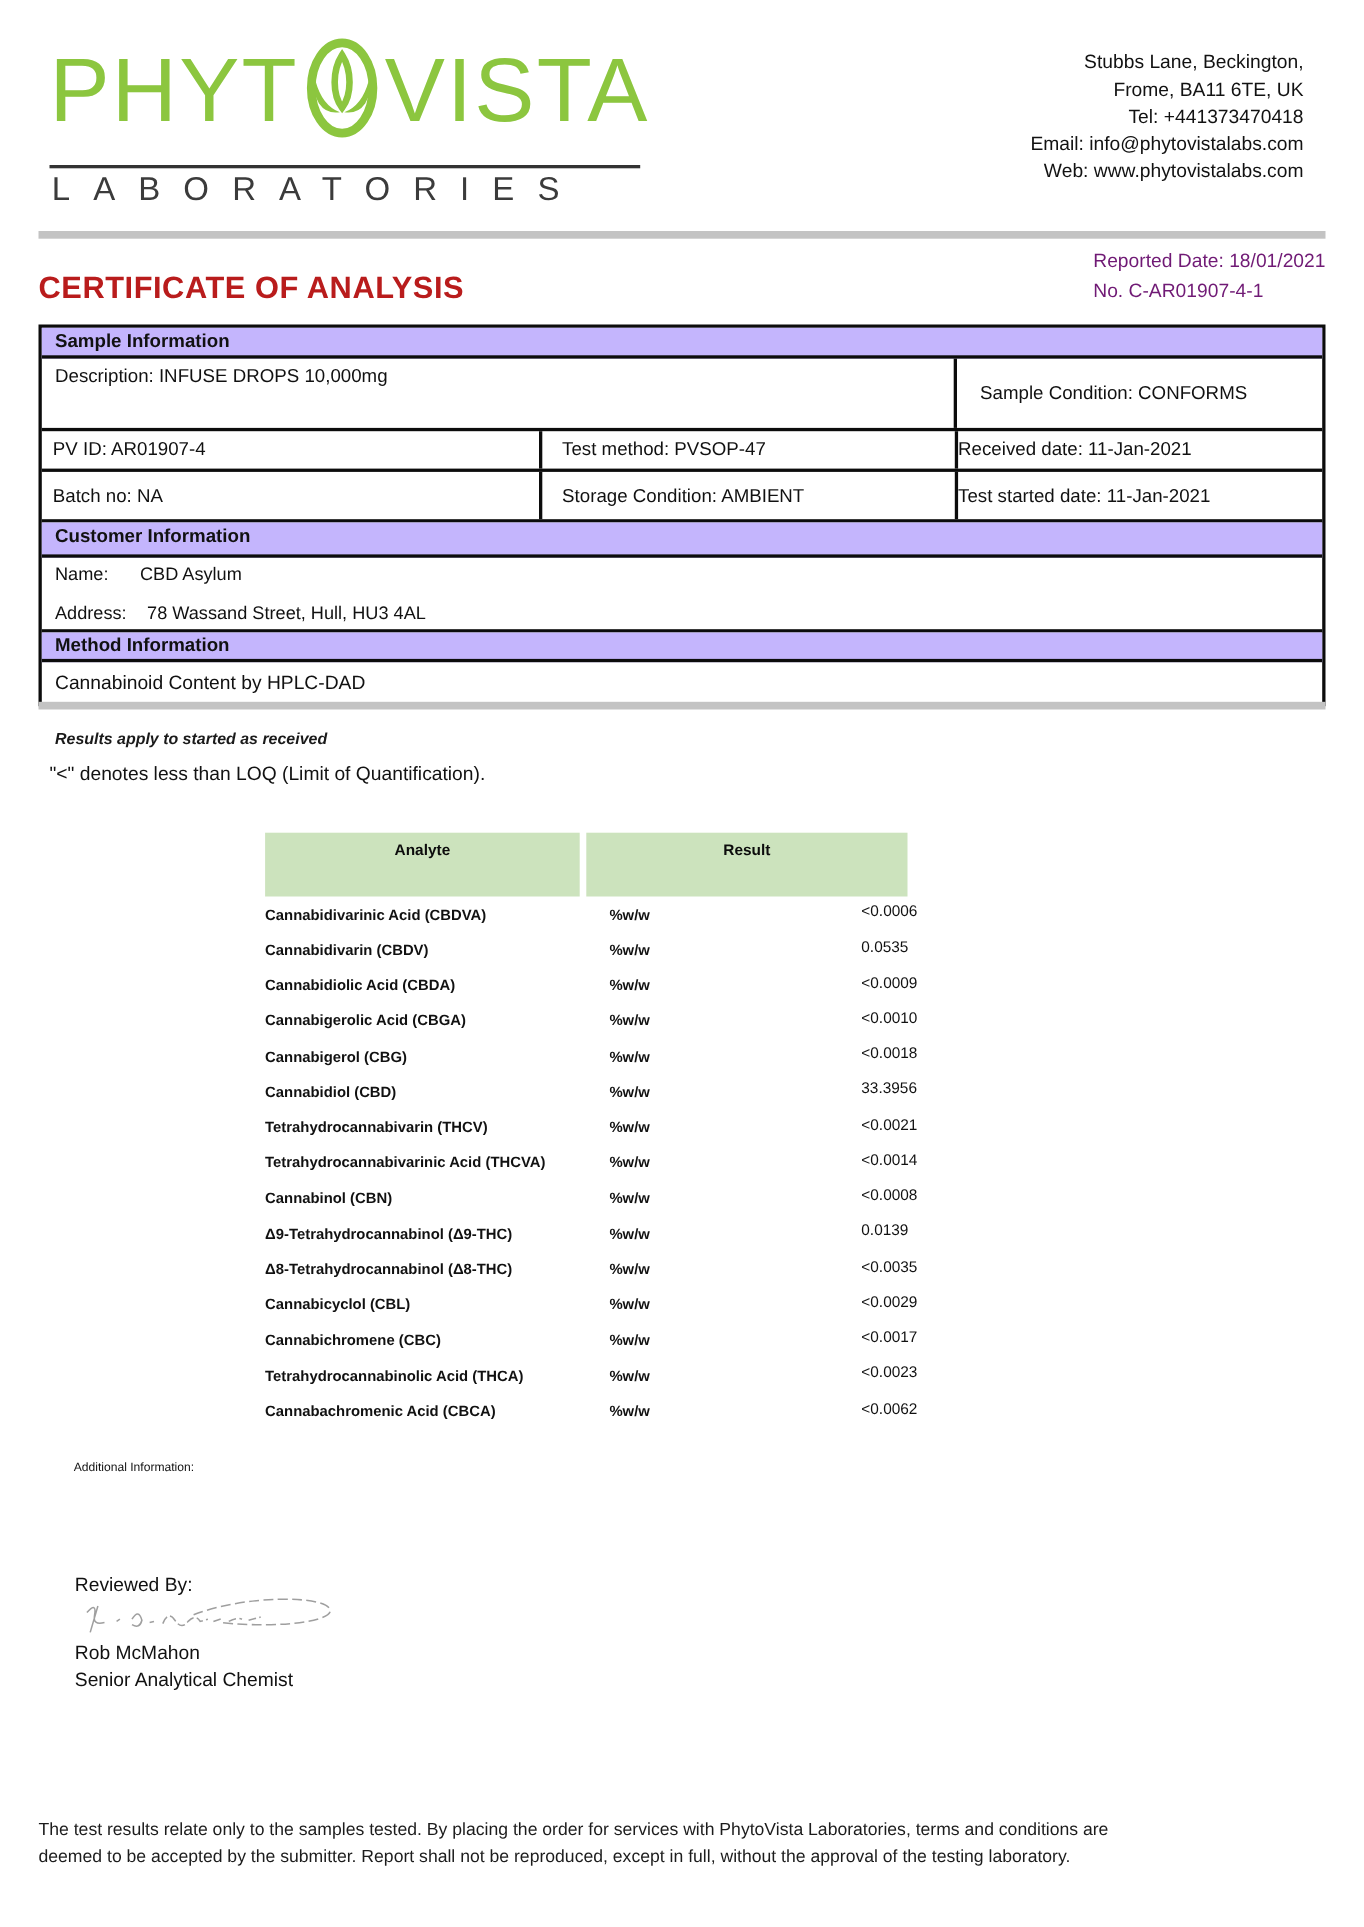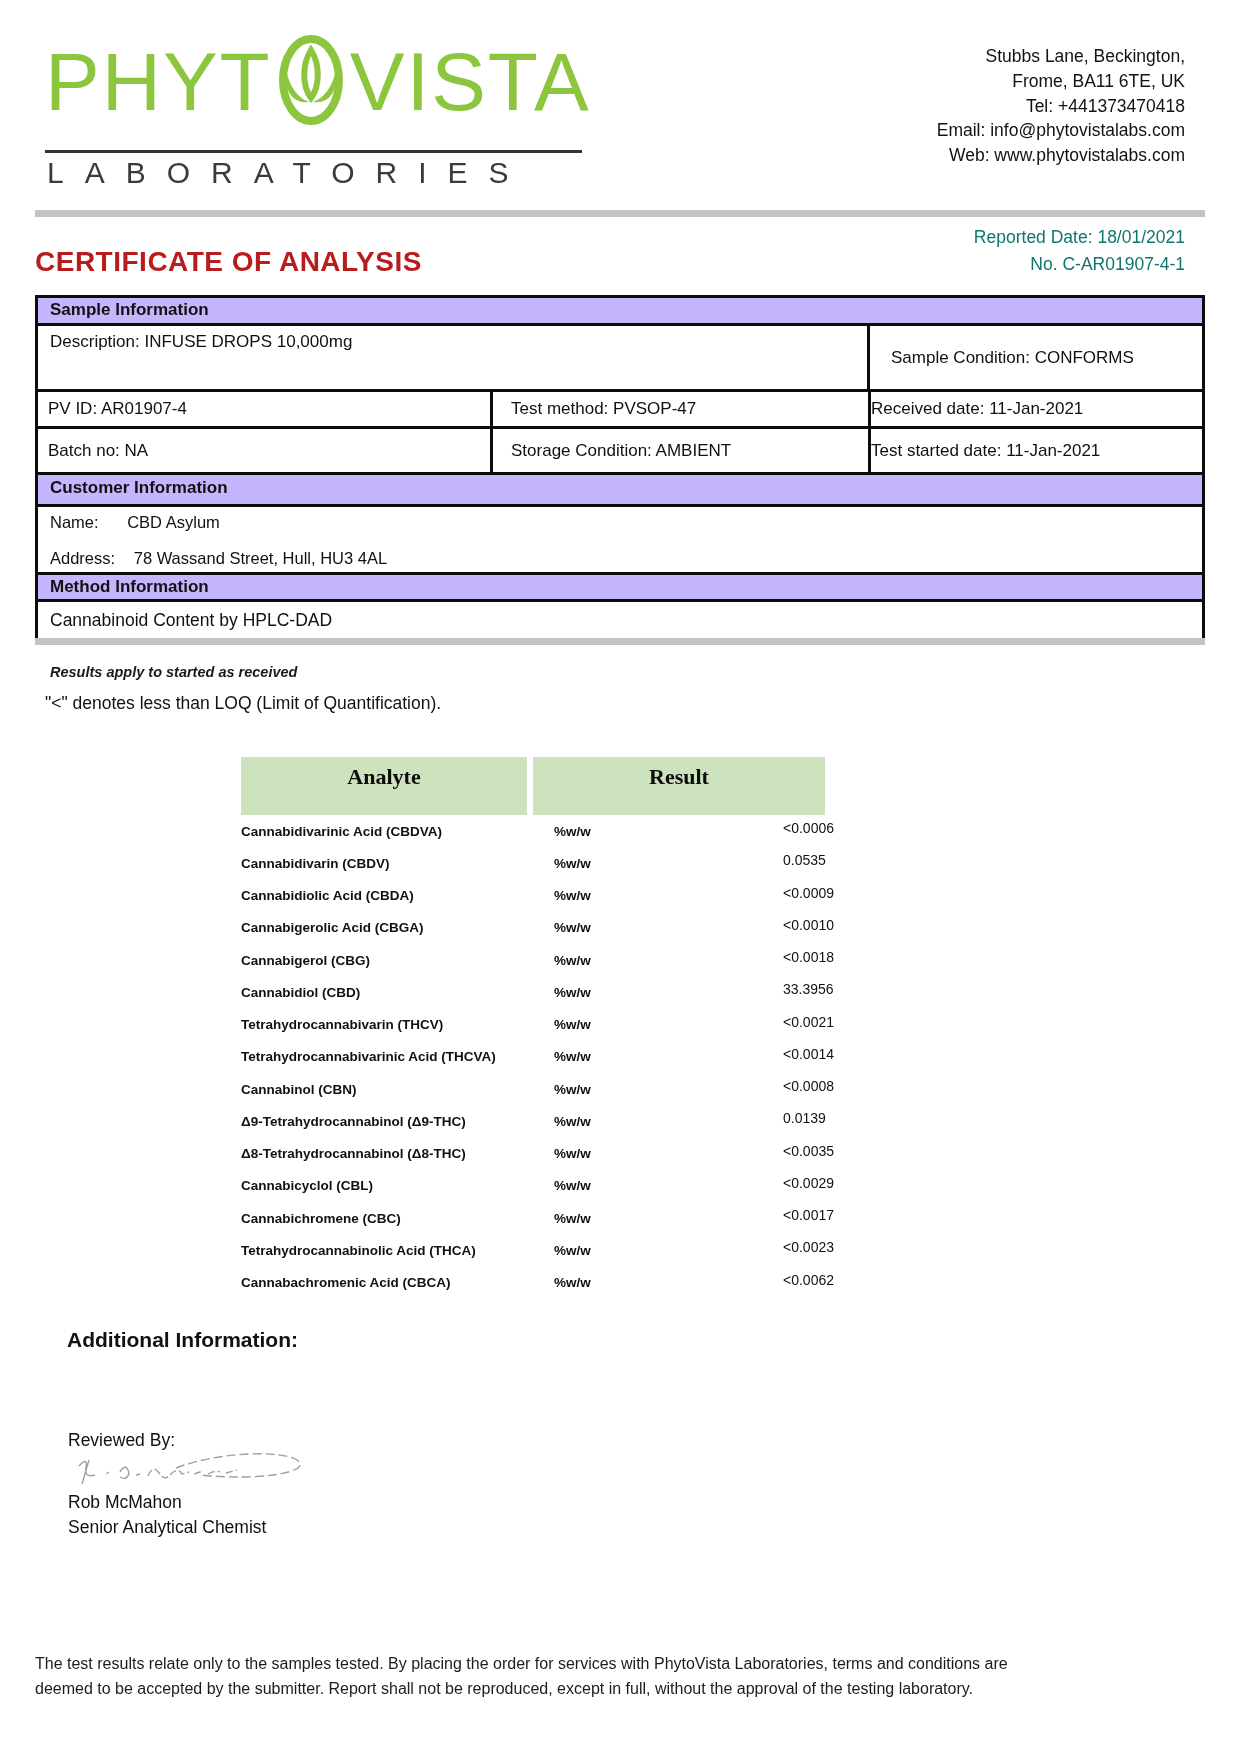--- a/index.html
+++ b/index.html
@@ -17,22 +17,22 @@
            line-height:24.8px;color:#121212;}
 
   
   .gray-bar{position:absolute;left:35px;right:35px;height:7px;background:#c3c3c3;}
   .bar1{top:210px;}
   .bar2{top:638px;}
 
   
   .doc-title{position:absolute;left:35px;top:246px;width:1080px;text-align:left;
              font-size:28px;font-weight:800;letter-spacing:.5px;color:#b91c1c;}
-  .report-meta{position:absolute;right:55px;top:224px;text-align:right;font-size:17.5px;
-               line-height:27px;color:#0f766e;}
+  .report-meta{position:absolute;right:35px;top:224px;font-size:17.5px;
+               line-height:27px;color:#701a75;}
 
   
   .info-table{position:absolute;left:35px;top:295px;width:1170px;border:3px solid #0c0c0c;
               box-sizing:border-box;background:#fff;}
   .sec-head{background:#c4b5fd;border-bottom:3px solid #0c0c0c;font-weight:bold;
             font-size:17px;padding:2px 0 1px 12px;height:22px;box-sizing:content-box;}
   .row-desc{display:flex;border-bottom:3px solid #0c0c0c;height:63px;}
   .cell-desc{width:832px;border-right:3px solid #0c0c0c;box-sizing:border-box;
              padding:6px 0 0 12px;font-size:17px;}
   .cell-cond{flex:1;display:flex;align-items:center;padding-left:21px;font-size:17px;}
@@ -57,33 +57,33 @@
 
   
   .note-italic{position:absolute;left:50px;top:664px;font-size:14.5px;font-weight:bold;
                font-style:italic;color:#1a1a1a;}
   .note-loq{position:absolute;left:45px;top:693px;font-size:17.5px;color:#121212;}
 
   
   .results{position:absolute;left:241px;top:757px;width:737px;}
   .rt-head{display:flex;}
   .rt-h{background:#cce3bd;height:58px;box-sizing:border-box;padding-top:7px;
-        text-align:center;font-size:22px;font-weight:bold;color:#0c0c0c;font-family:Liberation Serif, serif;}
+        text-align:center;font-size:14px;font-weight:bold;color:#0c0c0c;}
   .h-analyte{width:286px;margin-right:6px;}
   .h-units{width:150px;margin-right:3px;}
   .h-result{width:292px;}
   .rt-body{margin-top:0;}
   .rrow{display:flex;height:32.25px;align-items:center;}
   .rc{box-sizing:border-box;}
   .rc0{width:292px;font-size:13.5px;font-weight:bold;}
   .rc1{width:153px;font-size:13.5px;font-weight:bold;padding-left:21px;}
   .rc2{width:292px;font-size:14px;padding-left:97px;position:relative;top:-3px;}
 
   
-  .add-info{position:absolute;left:67px;top:1328px;font-size:21px;font-weight:bold;}
+  .add-info{position:absolute;left:67px;top:1328px;font-size:11px;font-weight:normal;}
   .reviewed{position:absolute;left:68px;top:1430px;font-size:17.5px;}
   .sig{position:absolute;left:72px;top:1448px;}
   .rev-name{position:absolute;left:68px;top:1492px;font-size:17.5px;}
   .rev-title{position:absolute;left:68px;top:1517px;font-size:17.5px;}
   .footer{position:absolute;left:35px;top:1652px;width:1060px;font-size:16px;
           line-height:24.5px;color:#1c1c1c;}
 </style>
 </head>
 <body>
 

